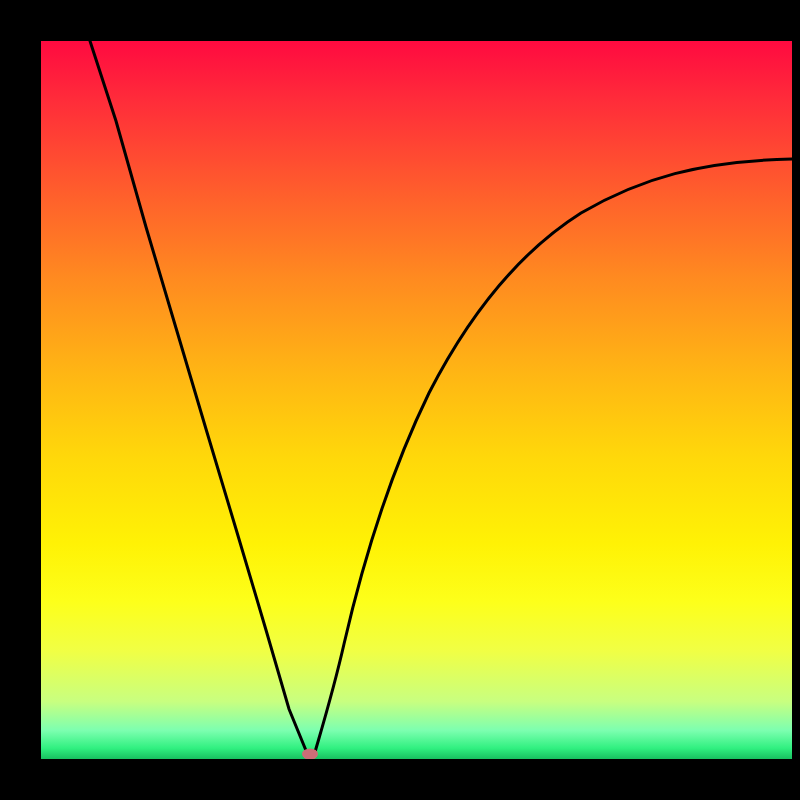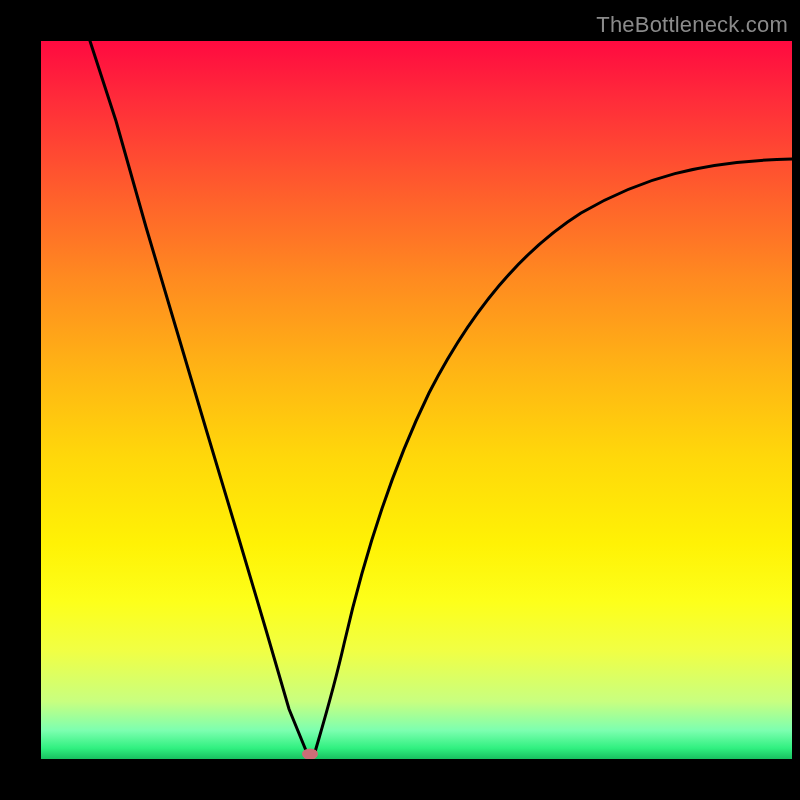--- a/index.html
+++ b/index.html
@@ -90,14 +90,13 @@
       <path d="M 274,711
                C 283,680 293,647 303,603
                C 323,516 350,430 388,352
                C 430,270 480,210 540,172
                C 600,137 660,120 751,118" fill="none" stroke="#000" stroke-width="3" stroke-linecap="round"></path>
     </svg>
 
     <div class="marker" style="left:269px; top:713px;"></div>
   </div>
 
-  <div class="watermark">TheBottleneck.com</div>
 </div>
 
 </body></html>

